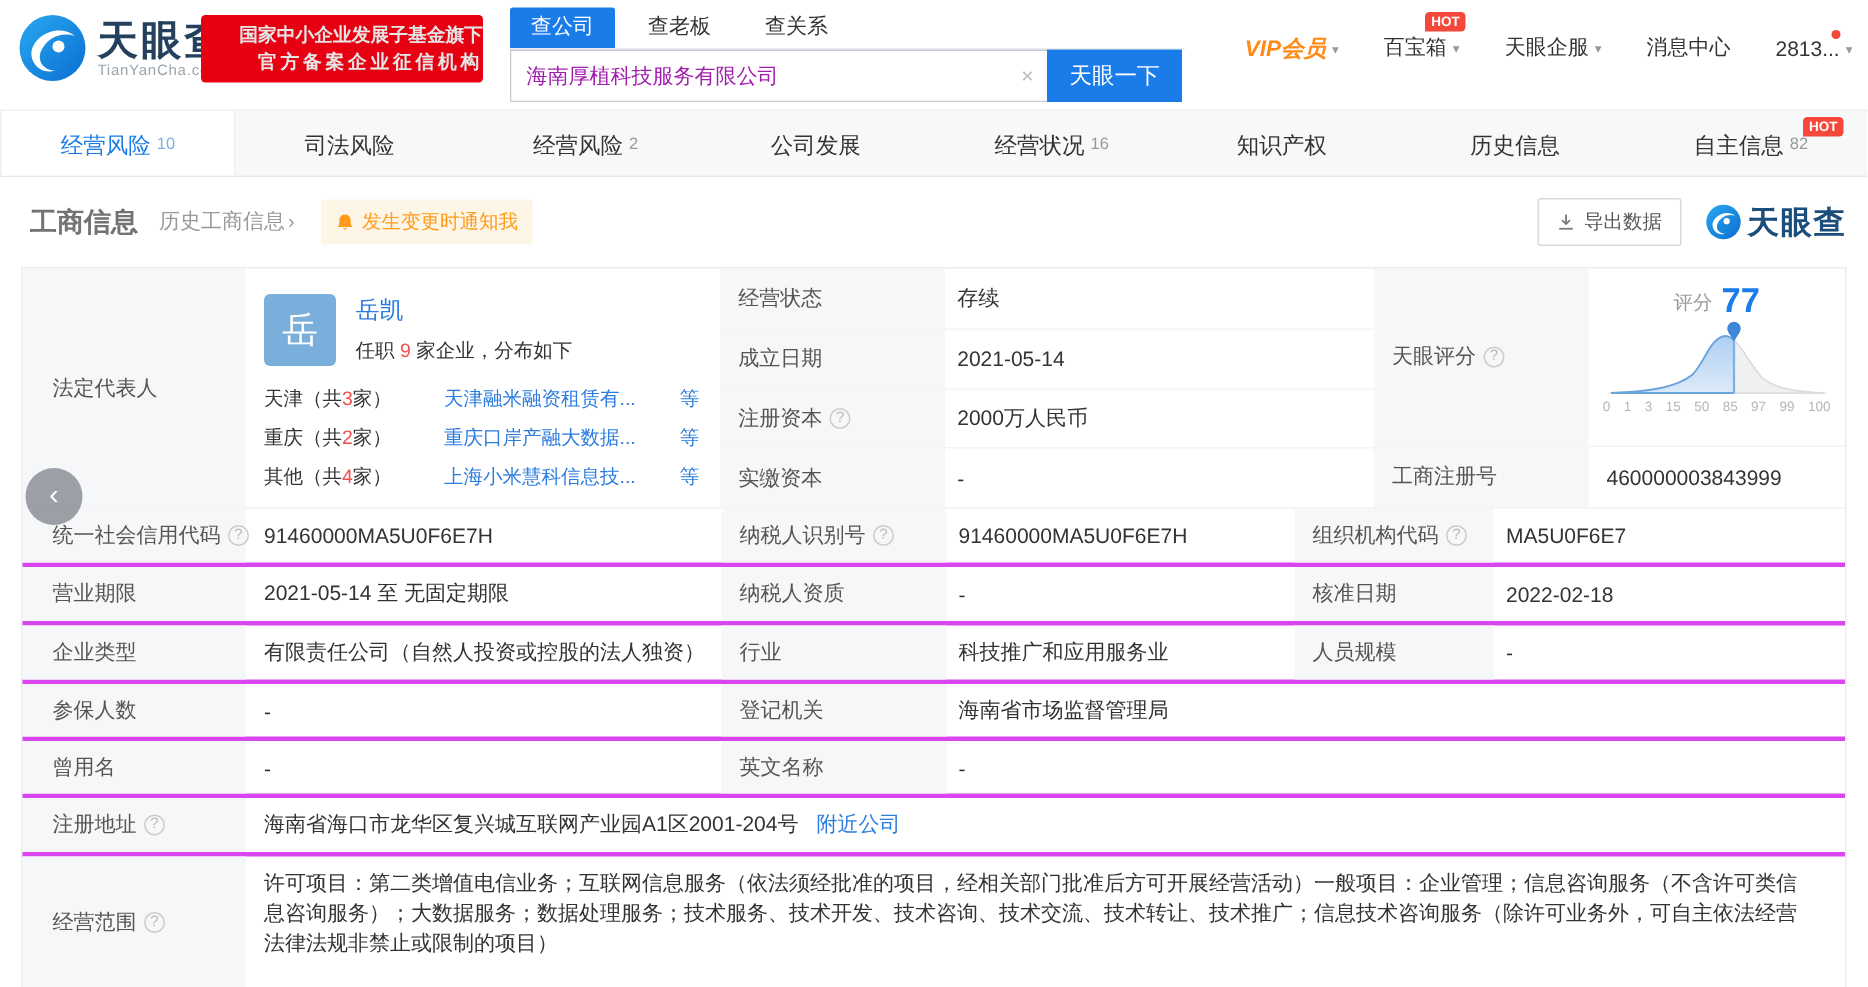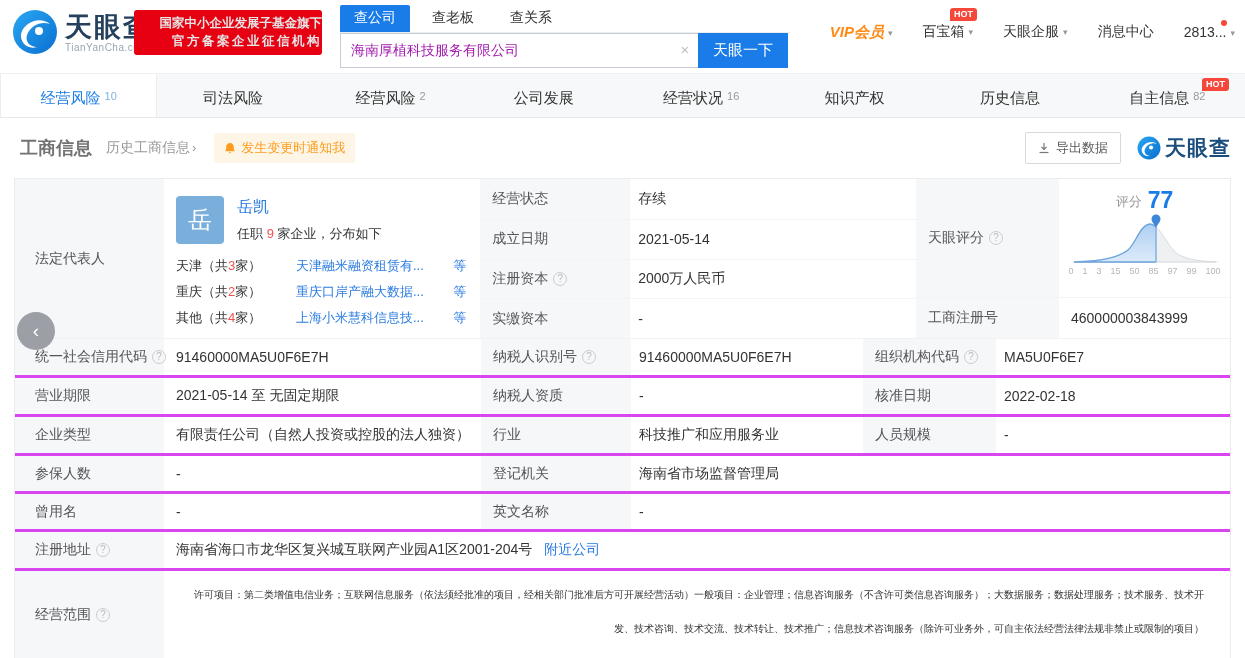--- a/index.html
+++ b/index.html
@@ -105,22 +105,22 @@
   .r-lab1 { width:149px; padding-left:20px; }
   .r-val1 { width:317px; padding-left:12px; }
   .r-lab2 { width:150px; padding-left:12px; }
   .r-val2a { width:232px; padding-left:8px; }
   .r-lab3 { width:133px; padding-left:12px; }
   .r-val3 { flex:1; padding-left:8px; }
   .r-span { flex:1; padding-left:8px; }
   .r-wide { flex:1; padding-left:12px; }
   .near-link { color:#2b7ce0; margin-left:12px; cursor:pointer; }
   .scope-row { height:88px; border-bottom:none; }
-  .scope-val { flex:1; padding:7px 26px 0 12px; font-size:10px; line-height:34px; color:#333;
-               white-space:normal; display:block;text-align:right; }
+  .scope-val { flex:1; padding:7px 26px 0 12px; font-size:14px; line-height:20px; color:#333;
+               white-space:normal; display:block; }
 
   .prev-circle { position:absolute; left:17px; top:312px; width:38px; height:38px; border-radius:50%;
                  background:rgba(125,130,136,.75); color:#fff; display:flex; align-items:center;
                  justify-content:center; font-size:19px; cursor:pointer; z-index:5; }
 </style>
 </head>
 <body>
 
 <header class="top">
   <div class="logo">

